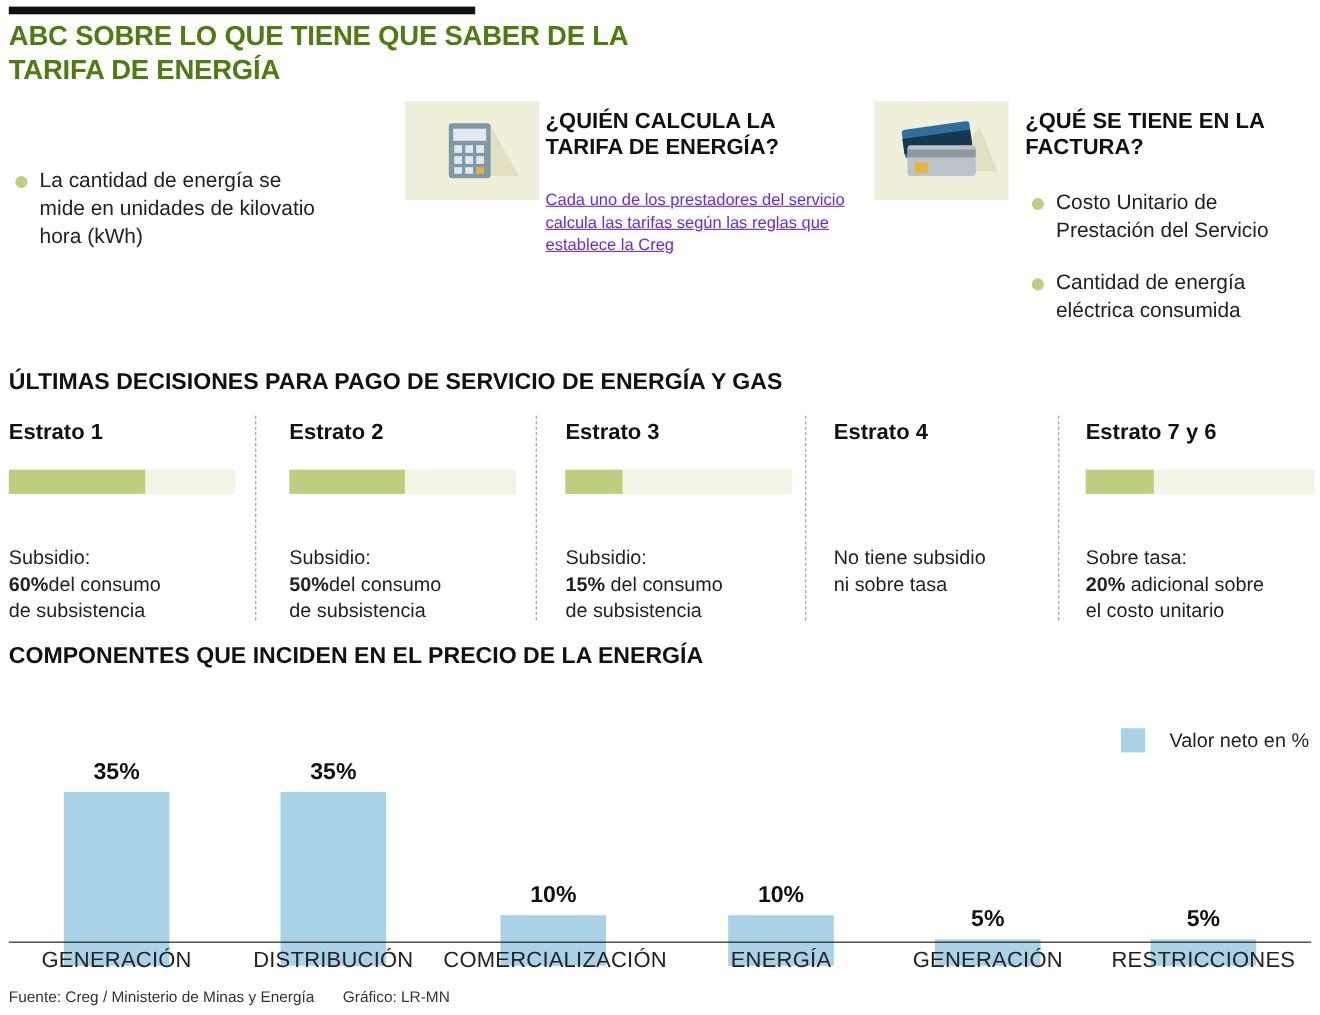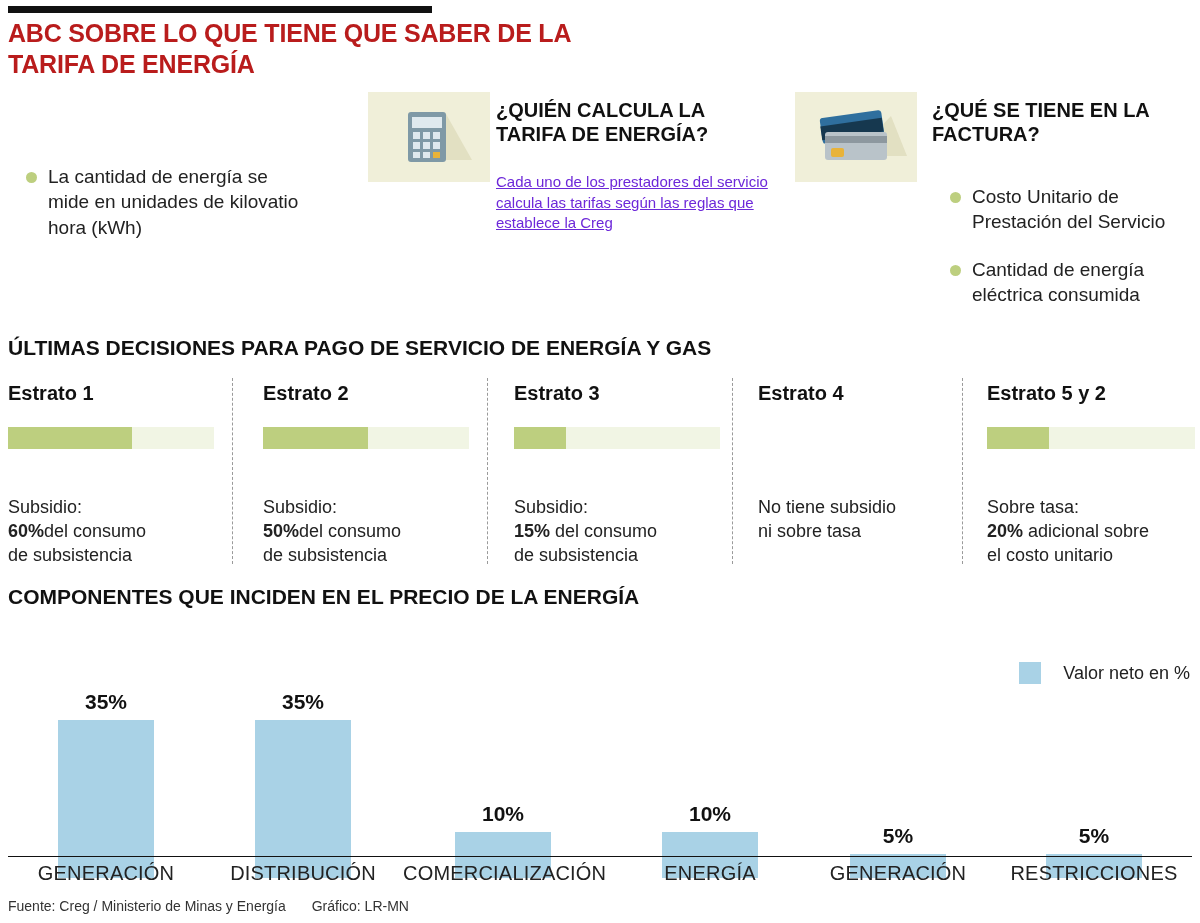--- a/index.html
+++ b/index.html
@@ -32,28 +32,28 @@
   }
   .main-title {
     position: absolute;
     left: 8px;
     top: 18px;
     width: 600px;
     font-size: 25px;
     font-weight: bold;
     line-height: 1.22;
     letter-spacing: -0.2px;
-    color: #b91c1c;
+    color: #4d7c0f;
   }
 
   
   .bullet-list {
     position: absolute;
     list-style: none;
-    margin: 16px;
+    margin: 4px;
     padding: 0;
   }
   .bullet-item {
     position: relative;
     padding-left: 24px;
     font-size: 19px;
     line-height: 1.33;
     color: #222222;
     margin-bottom: 22px;
   }
@@ -328,21 +328,21 @@
     <div class="meter" style="background:transparent">
         <div class="fill" style="width:0%"></div>
       </div>
     <div class="desc">
       <span>No tiene subsidio</span><br>
       <span>ni sobre tasa</span>
     </div>
   </div>
 
   <div class="estrato-col" style="left:987px;width:214px;">
-    <div class="name">Estrato 5 y 2</div>
+    <div class="name">Estrato 7 y 6</div>
     <div class="meter" style="width:208px;">
         <div class="fill" style="width:30%"></div>
       </div>
     <div class="desc">
       <span>Sobre tasa:</span><br>
       <b>20%</b><span> adicional sobre</span><br>
       <span>el costo unitario</span>
     </div>
   </div>
 

